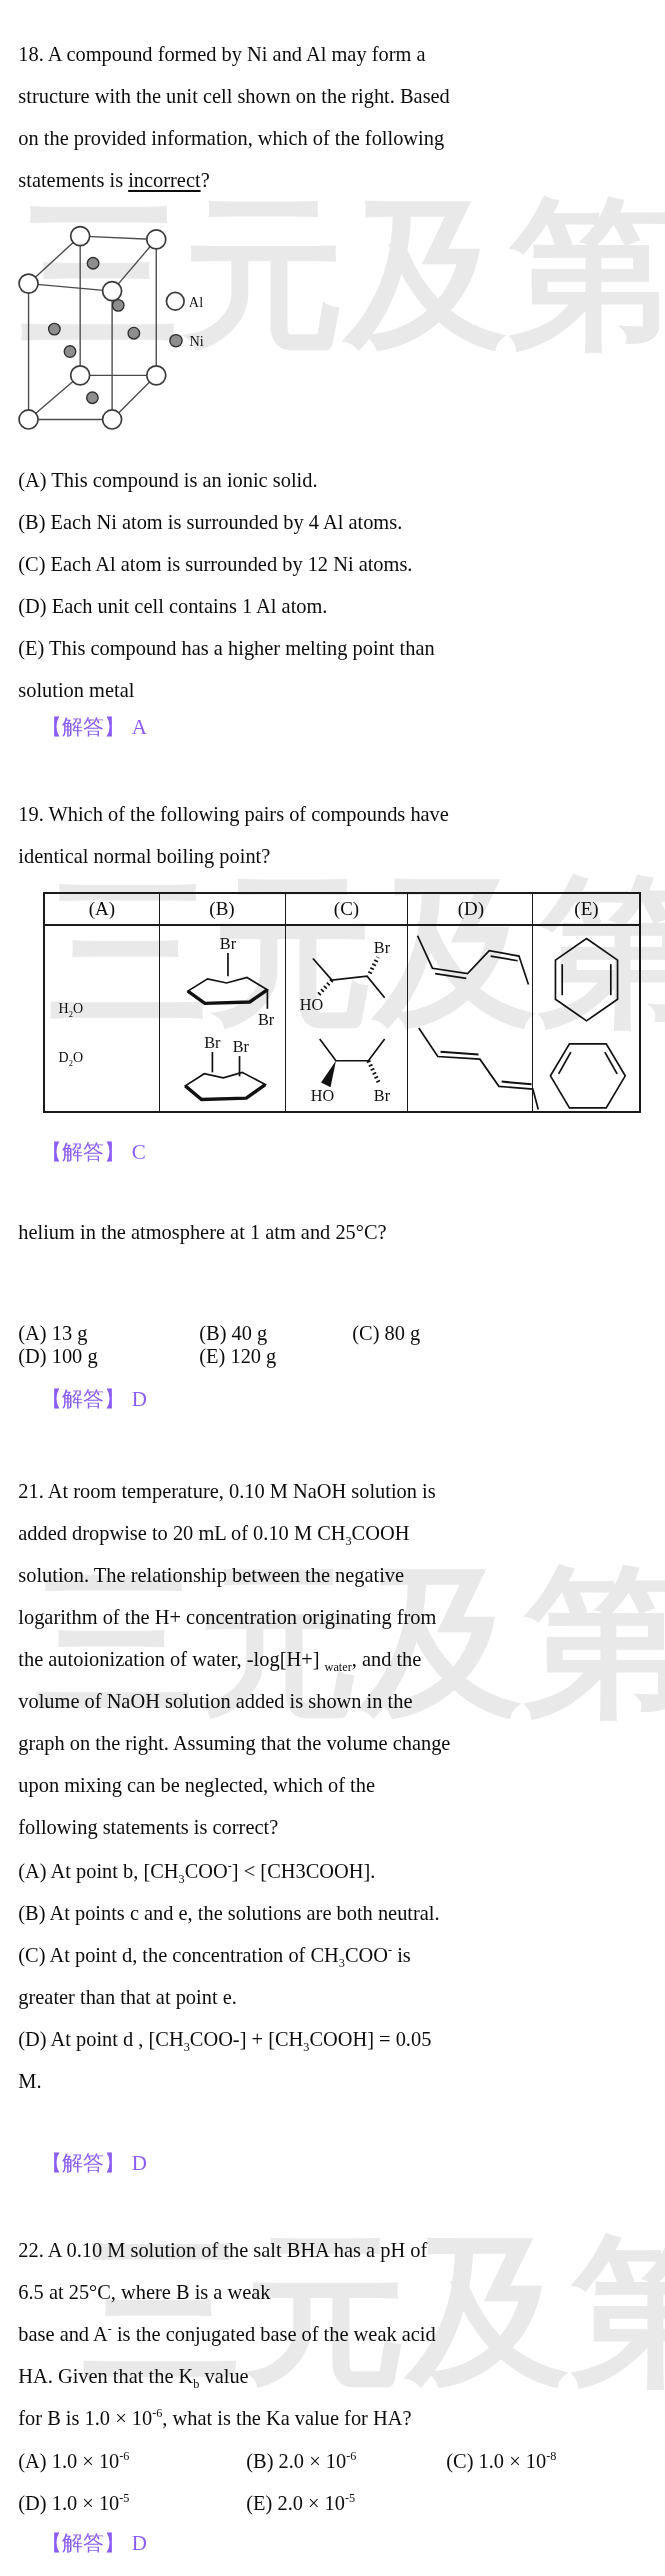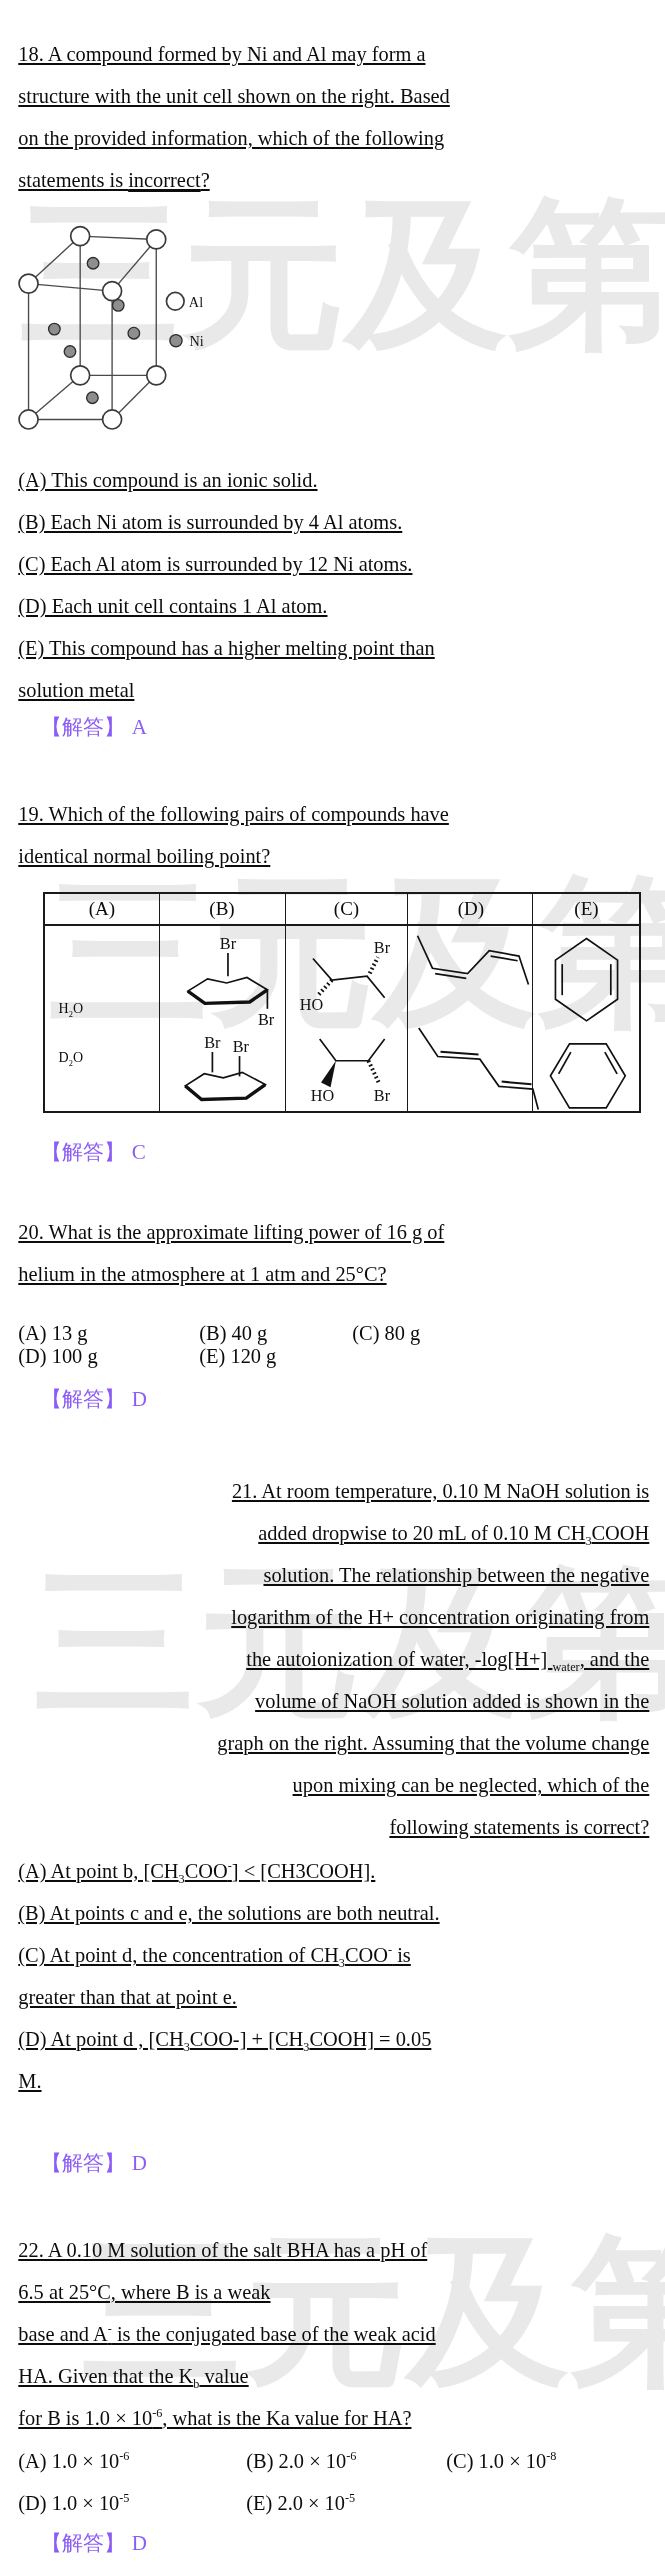--- a/index.html
+++ b/index.html
@@ -2,21 +2,21 @@
 <html style="font-size:11px"><head>
 <meta charset="utf-8">
 <style>
   html,body{margin:0;padding:0;}
   body{width:665px;height:2576px;background:#ffffff;font-family:"Liberation Serif",serif;color:#0c0c0c;}
   .page{position:relative;width:665px;height:2576px;overflow:hidden;background:#fff;}
   .watermark{position:absolute;z-index:0;font-family:"DejaVu Sans",sans-serif;font-weight:bold;
              font-size:162px;line-height:1.05;color:#e9e9e9;white-space:nowrap;letter-spacing:1.4px;
              user-select:none;pointer-events:none;}
   .content{position:absolute;inset:0;z-index:1;}
-  .block{position:absolute;left:18.3px;width:631px;font-size:20.4px;line-height:42px;text-decoration:underline;}
+  .block{position:absolute;left:18.3px;width:631px;font-size:20.4px;line-height:42px;}
   .tline{height:42px;white-space:nowrap;}
   sup{font-size:0.6em;line-height:0;vertical-align:super;}
   sub{font-size:0.6em;line-height:0;vertical-align:sub;}
   u{text-underline-offset:2.7px;}
   .answer{position:absolute;left:41px;font-size:21px;line-height:42px;color:#8b5cf6;white-space:nowrap;}
   .ans-letter{margin-left:6.8px;}
   
   .optrow{position:absolute;left:18.3px;font-size:20.4px;line-height:42px;white-space:nowrap;}
   .ow-a20{display:inline-block;width:181px;}
   .ow-b20{display:inline-block;width:153px;}
@@ -202,34 +202,33 @@
           <line x1="88" y1="22" x2="106" y2="54" stroke="#111" stroke-width="2.5"></line>
         </svg>
       </div>
     </div>
 
     <div class="answer" style="top:1131px;">
       <span>【解答】</span><span class="ans-letter">C</span>
     </div>
 
     <div class="block" style="top:1211px;">
-        <div class="tline"><span>20. What is the approximate lifting power of 16 g of</span></div>
         <div class="tline"><span>helium in the atmosphere at 1 atm and 25°C?</span></div>
       </div>
     <div class="optrow" style="top:1312px;">
       <span class="ow-a20">(A) 13 g</span><span class="ow-b20">(B) 40 g</span><span>(C) 80 g</span>
     </div>
     <div class="optrow" style="top:1335px;">
       <span class="ow-a20">(D) 100 g</span><span>(E) 120 g</span>
     </div>
     <div class="answer" style="top:1378px;">
       <span>【解答】</span><span class="ans-letter">D</span>
     </div>
 
-    <div class="block" style="top:1470px;text-align:right;">
+    <div class="block" style="top:1470px;">
         <div class="tline"><span>21. At room temperature, 0.10 M NaOH solution is</span></div>
         <div class="tline"><span>added dropwise to 20 mL of 0.10 M CH</span><sub>3</sub><span>COOH</span></div>
         <div class="tline"><span>solution. The relationship between the negative</span></div>
         <div class="tline"><span>logarithm of the H+ concentration originating from</span></div>
         <div class="tline"><span>the autoionization of water, -log[H+] </span><sub>water</sub><span>, and the</span></div>
         <div class="tline"><span>volume of NaOH solution added is shown in the</span></div>
         <div class="tline"><span>graph on the right. Assuming that the volume change</span></div>
         <div class="tline"><span>upon mixing can be neglected, which of the</span></div>
         <div class="tline"><span>following statements is correct?</span></div>
       </div>

